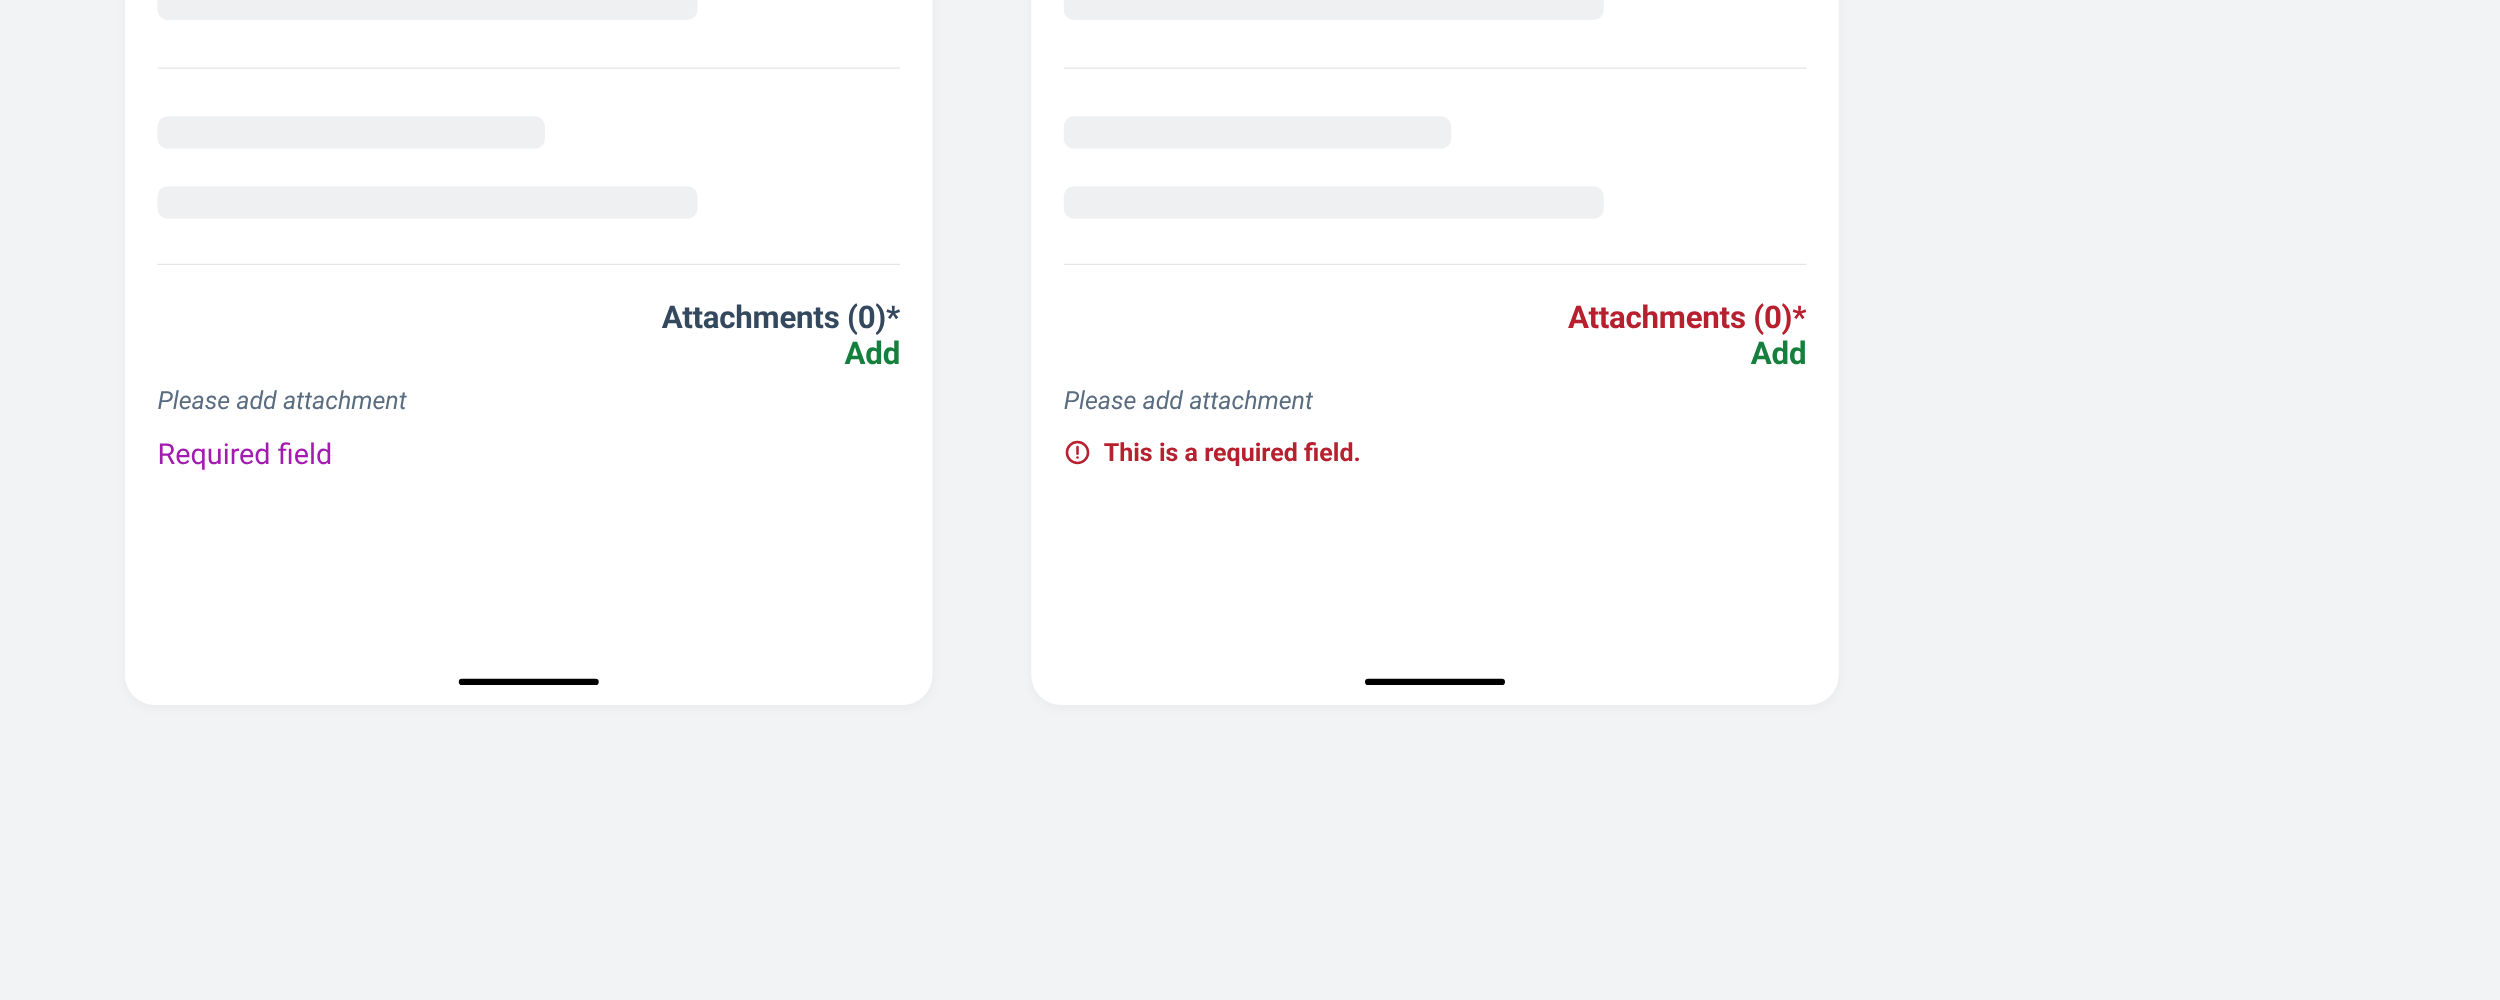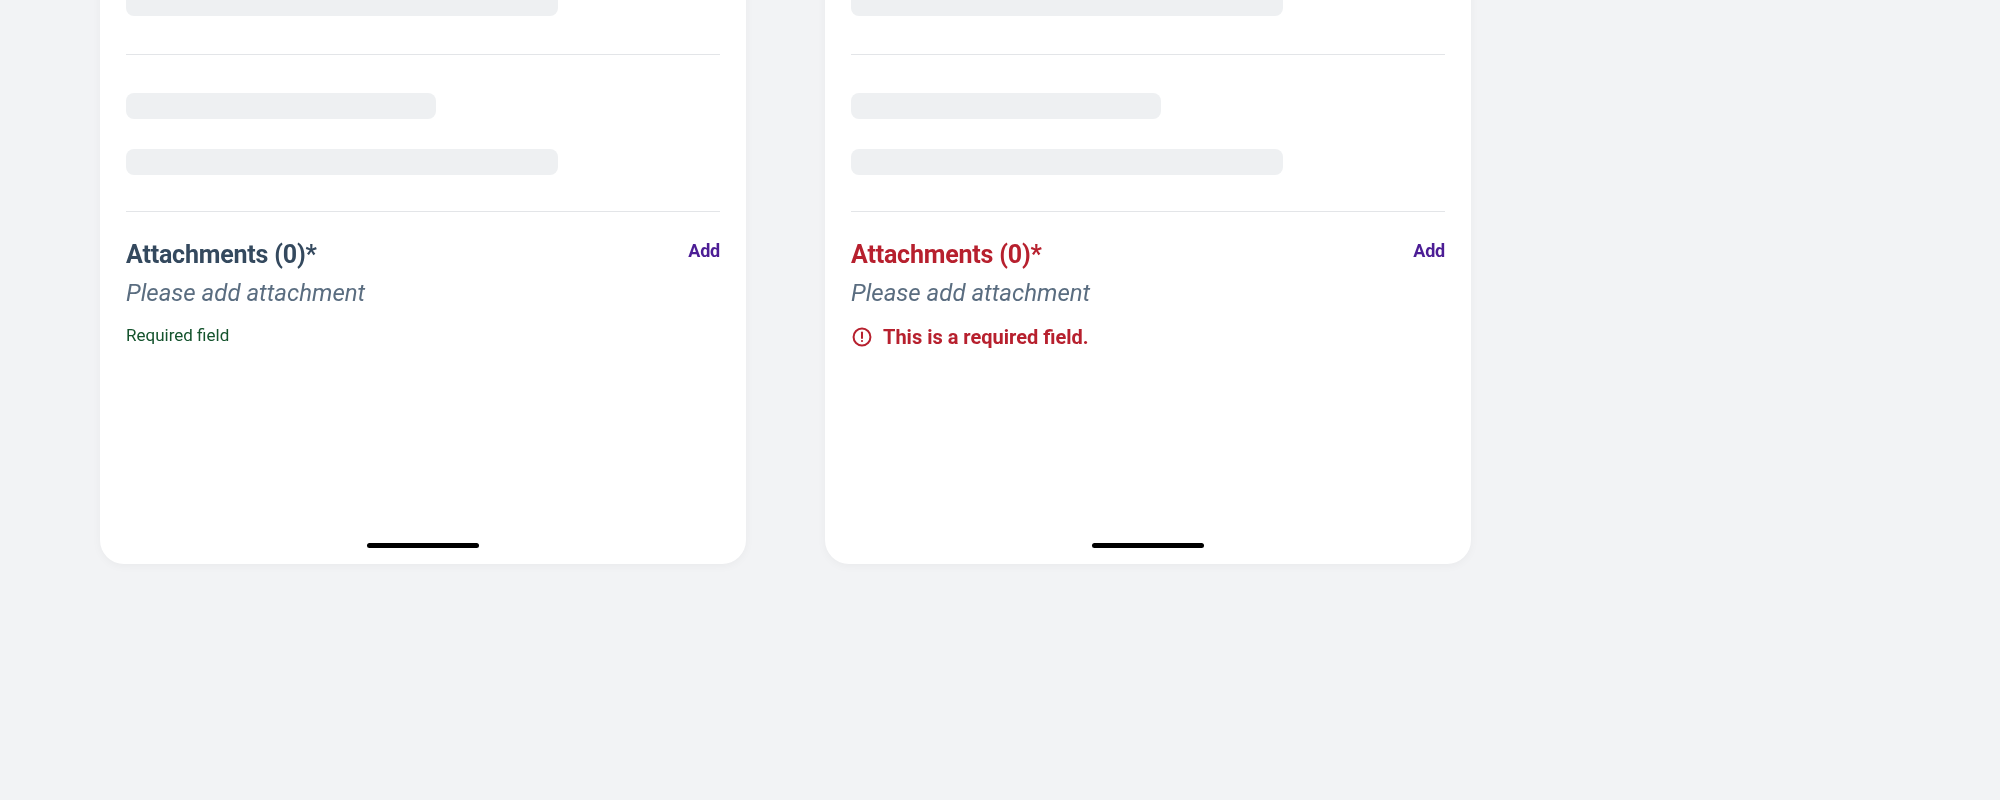--- a/index.html
+++ b/index.html
@@ -53,47 +53,48 @@
     border-top: 1px solid #e3e5e8;
     margin: 0;
     width: 100%;
   }
   .section-top-gap { height: 38px; }
   .section-gap-30 { height: 30px; }
   .section-gap-36 { height: 36px; }
   .section-row {
     display: flex;
     justify-content: space-between;
-    align-items: flex-start;
+    align-items: flex-end;
+    flex-direction: column;
   }
   .attach-title {
     font-size: 25px;
     font-weight: 700;
     color: #34495e;
     letter-spacing: -0.2px;
   }
   .attach-title.error {
     color: #b7202e;
   }
   .add-link {
-    font-size: 18px;
+    font-size: 25px;
     font-weight: 700;
-    color: #4c1d95;
+    color: #15803d;
     cursor: pointer;
     letter-spacing: -0.2px;
   }
   .hint {
-    font-size: 24px;
+    font-size: 20px;
     font-style: italic;
     color: #5a6d80;
     margin-top: 10px;
   }
   .helper {
-    font-size: 17px;
-    color: #14532d;
+    font-size: 23px;
+    color: #a21caf;
     margin-top: 18px;
   }
   .error-row {
     display: flex;
     align-items: center;
     gap: 10px;
     margin-top: 18px;
   }
   .error-text {
     font-size: 20px;

